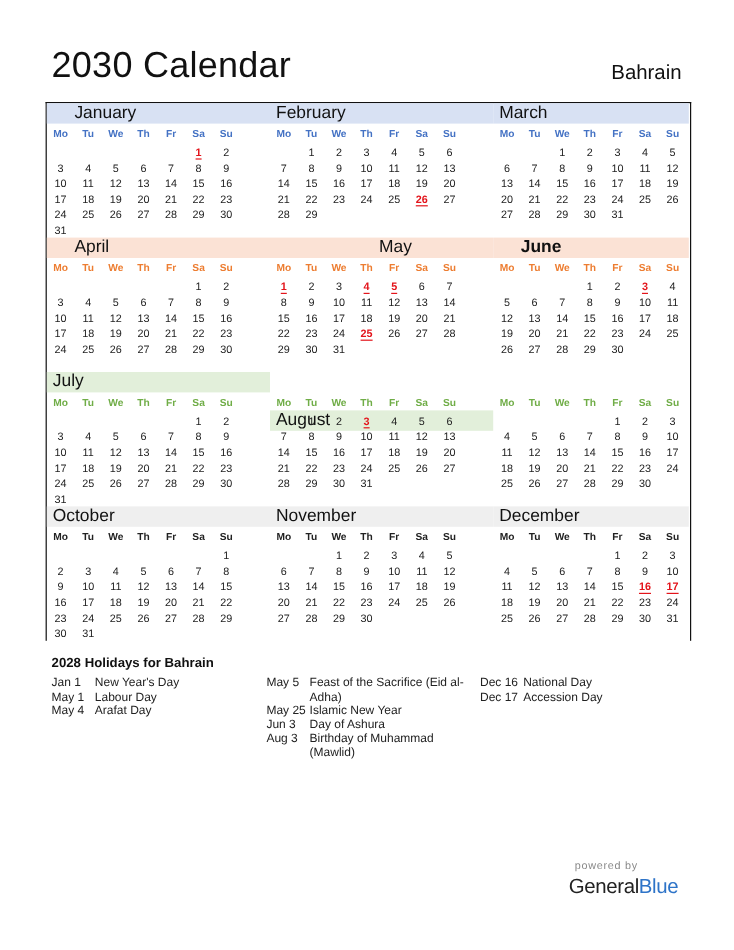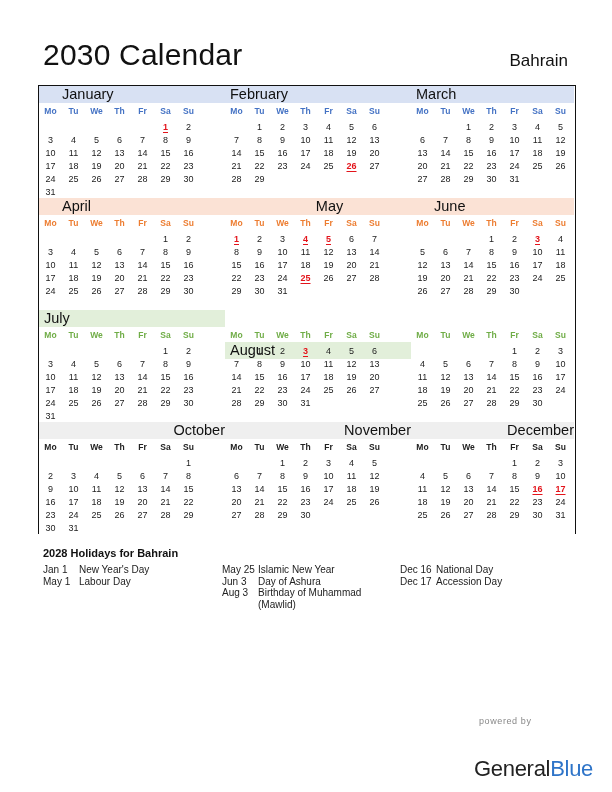--- a/index.html
+++ b/index.html
@@ -11,28 +11,28 @@
   .mhead { position:absolute; left:0; top:0; height:17px; font-size:14.5px; color:#111; padding-left:5px; line-height:17px; box-sizing:border-box; }
   .dow { position:absolute; top:20px; left:0; display:flex; }
   .dow span { width:23px; font-size:8.5px; font-weight:bold; text-align:center; }
   .days { position:absolute; top:35px; left:0; }
   .wk { display:flex; height:13px; }
   .wk span { width:23px; font-size:9px; text-align:center; line-height:13px; color:#222; }
   .wk span.hol { color:#e3141b; font-weight:bold; text-decoration:underline; text-decoration-thickness:1.4px; text-underline-offset:2px; }
   .q1 .mhead { background:#d8e1f3; } .q1 .dow span { color:#4472c4; }
   .q2 .mhead { background:#fbe2d5;padding-left:23px; } .q2 .dow span { color:#ed7d31; }
   .q3 .mhead { background:#e2efda; } .q3 .dow span { color:#70ad47; }
-  .q4 .mhead { background:#efefef;text-align:right; } .q4 .dow span { color:#222; }
+  .q4 .mhead { background:#efefef; } .q4 .dow span { color:#222; }
   .holtitle { position:absolute; left:43px; top:547px; font-size:11px; font-weight:bold; color:#111; }
   .hcol { position:absolute; top:564px; font-size:10px; color:#222; }
   .hrow { display:flex; line-height:11.5px; }
   .hrow .hd { width:36px; flex:none; }
   .hrow .hn { flex:1; }
   .powered { position:absolute; left:479px; top:716px; font-size:9px; color:#888; letter-spacing:0.6px; }
-  .brand { position:absolute; left:474px; top:729px; font-size:22px; color:#222; letter-spacing:-0.3px;margin-top:27px; }
+  .brand { position:absolute; left:474px; top:729px; font-size:17px; color:#222; letter-spacing:-0.3px; }
   .brand .b2 { color:#2e74c8; }
 </style>
 </head>
 <body>
 
 <div class="title">2030 Calendar</div>
 <div class="country">Bahrain</div>
 
 <div class="frame"></div>
 <div id="months">
@@ -334,21 +334,21 @@
           <span>30</span>
           <span>31</span>
           <span></span>
           <span></span>
           <span></span>
           <span></span>
         </div>
       </div>
     </div>
     <div class="month q2" style="left: 411px; top: 198px;">
-      <div class="mhead" style="width: 163px;">June</div>
+      <div class="mhead" style="width: 163px; font-weight: bold;">June</div>
       <div class="dow">
         <span>Mo</span>
         <span>Tu</span>
         <span>We</span>
         <span>Th</span>
         <span>Fr</span>
         <span>Sa</span>
         <span>Su</span>
       </div>
       <div class="days">
@@ -776,22 +776,30 @@
 <div id="holcols">
     <div class="hcol" style="left: 43px; width: 170px;">
       <div class="hrow">
         <span class="hd">Jan 1</span>
         <span class="hn">New Year's Day</span>
       </div>
       <div class="hrow">
         <span class="hd">May 1</span>
         <span class="hn">Labour Day</span>
       </div>
+      <div class="hrow">
+        <span class="hd">May 4</span>
+        <span class="hn">Arafat Day</span>
+      </div>
     </div>
     <div class="hcol" style="left: 222px; width: 170px;">
+      <div class="hrow">
+        <span class="hd">May 5</span>
+        <span class="hn">Feast of the Sacrifice (Eid al-Adha)</span>
+      </div>
       <div class="hrow">
         <span class="hd">May 25</span>
         <span class="hn">Islamic New Year</span>
       </div>
       <div class="hrow">
         <span class="hd">Jun 3</span>
         <span class="hn">Day of Ashura</span>
       </div>
       <div class="hrow">
         <span class="hd">Aug 3</span>

